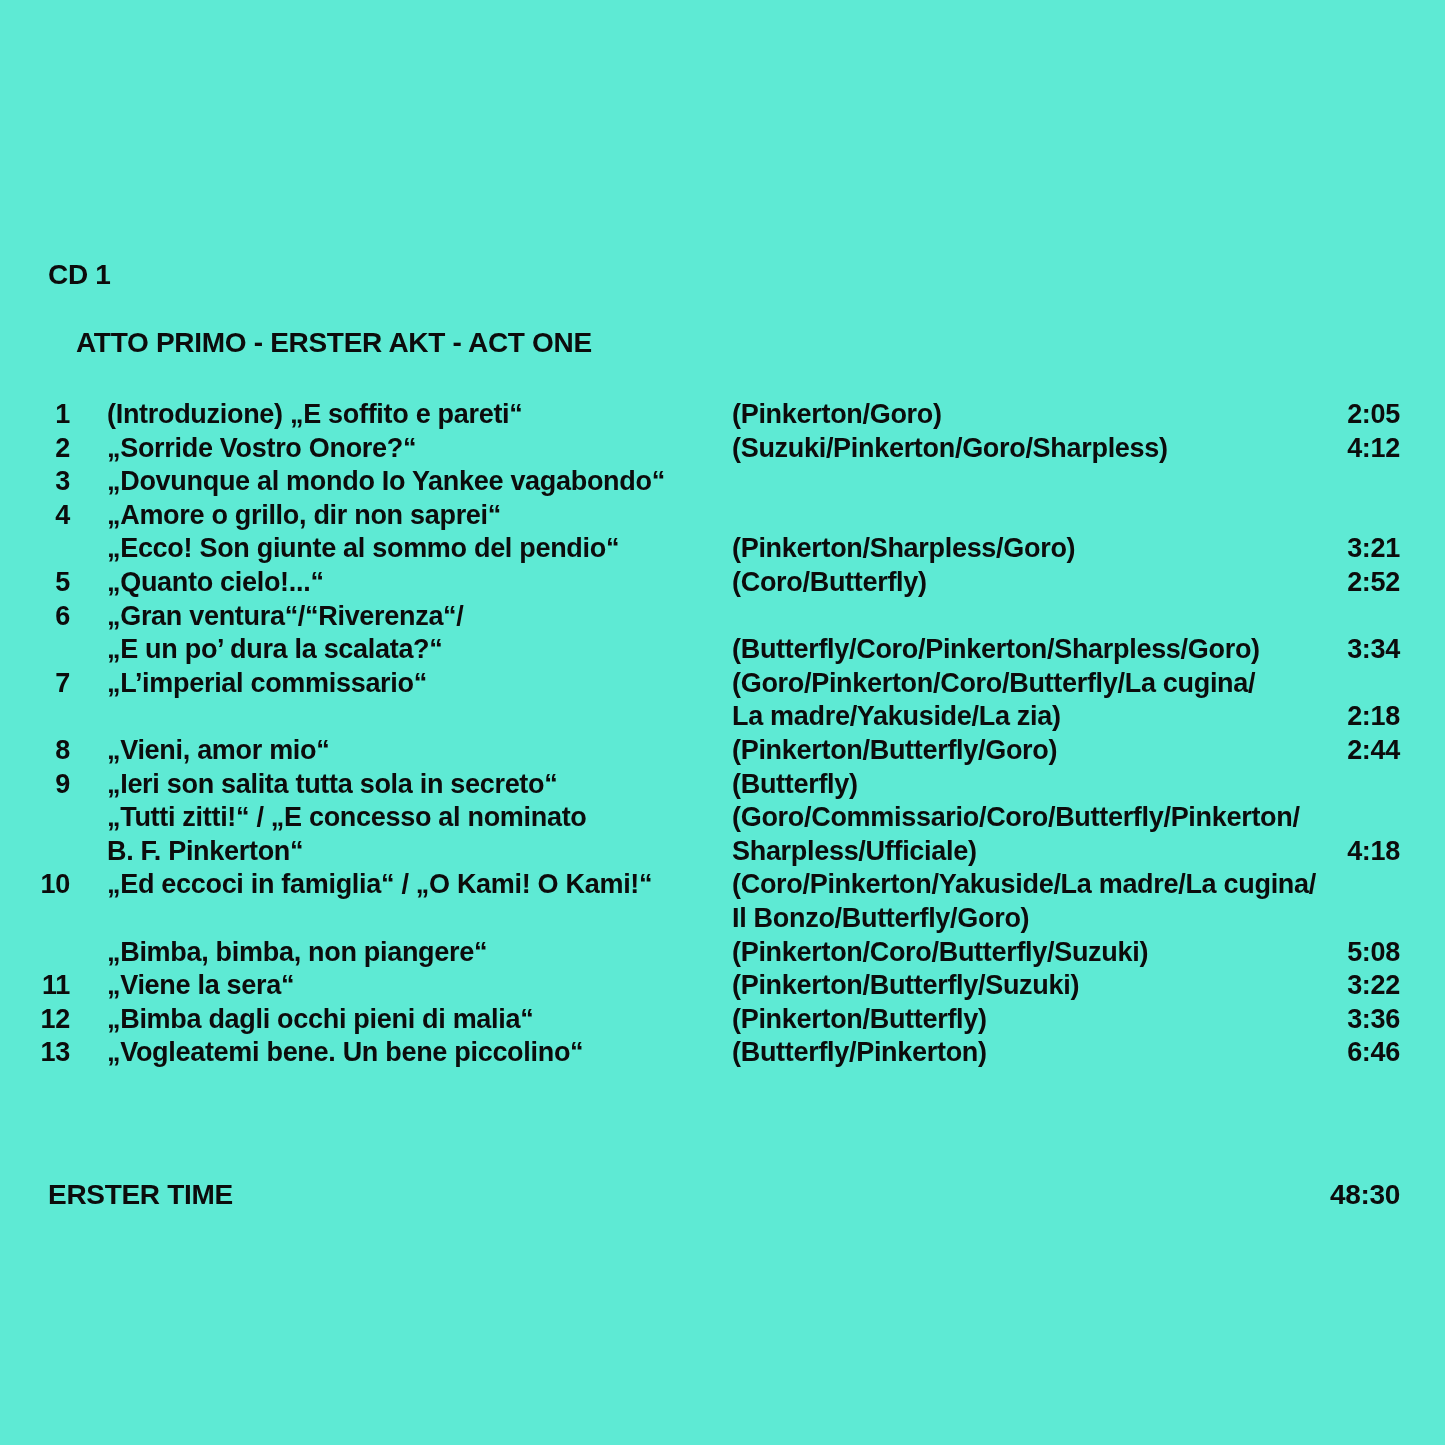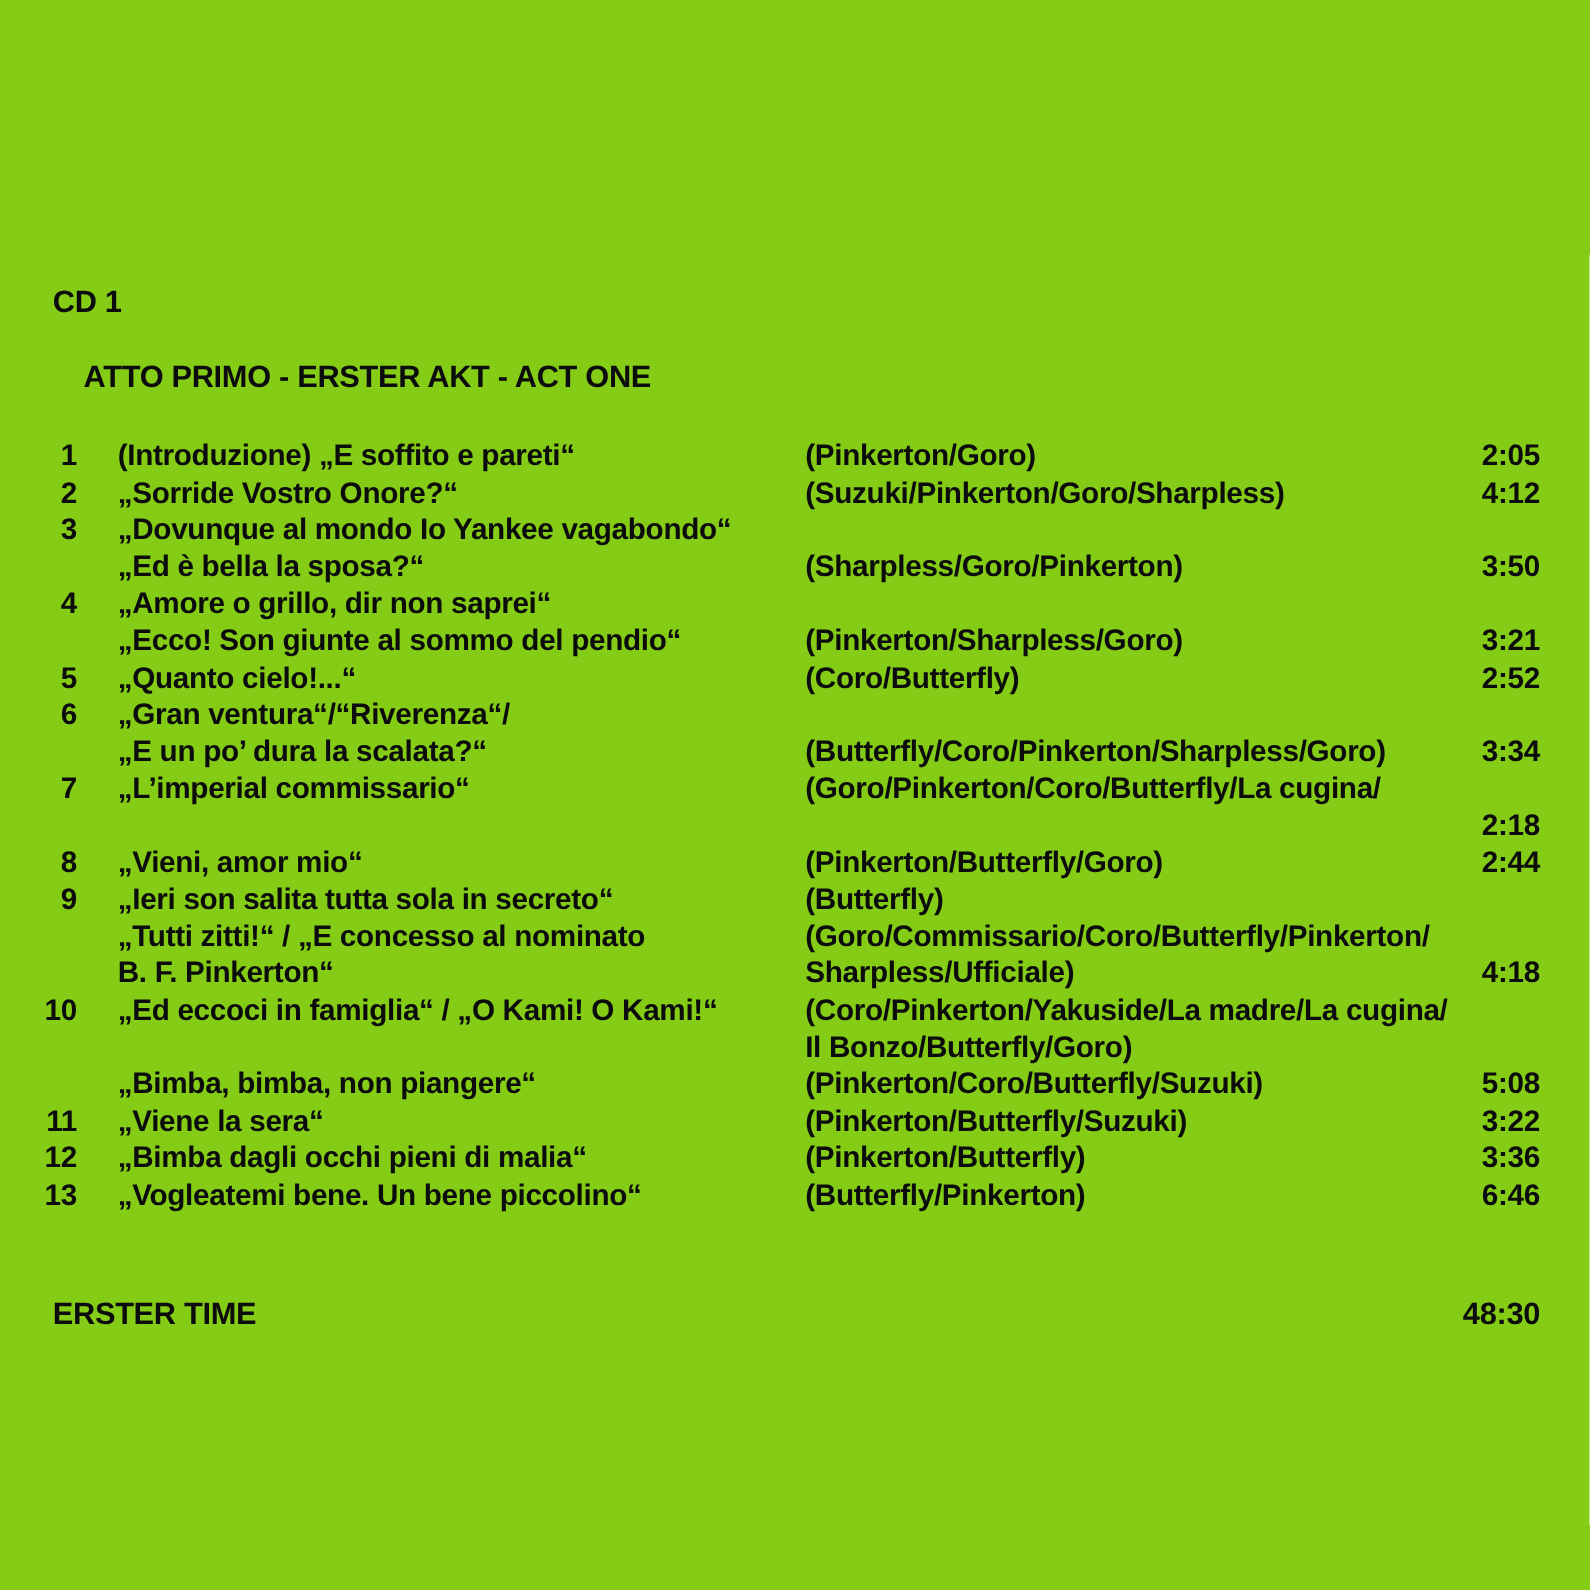--- a/index.html
+++ b/index.html
@@ -4,21 +4,21 @@
 <style>
   html, body {
     margin: 0;
     padding: 0;
     background: #ffffff;
   }
   .page {
     position: relative;
     width: 1445px;
     height: 1445px;
-    background: #84cc16;
+    background: #5eead4;
     overflow: hidden;
     font-family: "Liberation Sans", sans-serif;
     font-weight: 700;
     color: #0c0c0c;
     letter-spacing: -0.3px;
   }
   .cd-label {
     position: absolute;
     left: 48px;
     top: 258px;
@@ -114,26 +114,20 @@
     <span class="time">4:12</span>
   </div>
 
   <div class="row">
     <span class="num">3</span>
     <span class="title">„Dovunque al mondo Io Yankee vagabondo“</span>
     <span class="performers"></span>
     <span class="time"></span>
   </div>
 
-  <div class="row">
-    <span class="num"></span>
-    <span class="title">„Ed è bella la sposa?“</span>
-    <span class="performers">(Sharpless/Goro/Pinkerton)</span>
-    <span class="time">3:50</span>
-  </div>
 
   <div class="row">
     <span class="num">4</span>
     <span class="title">„Amore o grillo, dir non saprei“</span>
     <span class="performers"></span>
     <span class="time"></span>
   </div>
 
   <div class="row">
     <span class="num"></span>
@@ -166,20 +160,21 @@
   <div class="row">
     <span class="num">7</span>
     <span class="title">„L’imperial commissario“</span>
     <span class="performers">(Goro/Pinkerton/Coro/Butterfly/La cugina/</span>
     <span class="time"></span>
   </div>
 
   <div class="row">
     <span class="num"></span>
     <span class="title"></span>
+    <span class="performers">La madre/Yakuside/La zia)</span>
     <span class="time">2:18</span>
   </div>
 
   <div class="row">
     <span class="num">8</span>
     <span class="title">„Vieni, amor mio“</span>
     <span class="performers">(Pinkerton/Butterfly/Goro)</span>
     <span class="time">2:44</span>
   </div>
 

